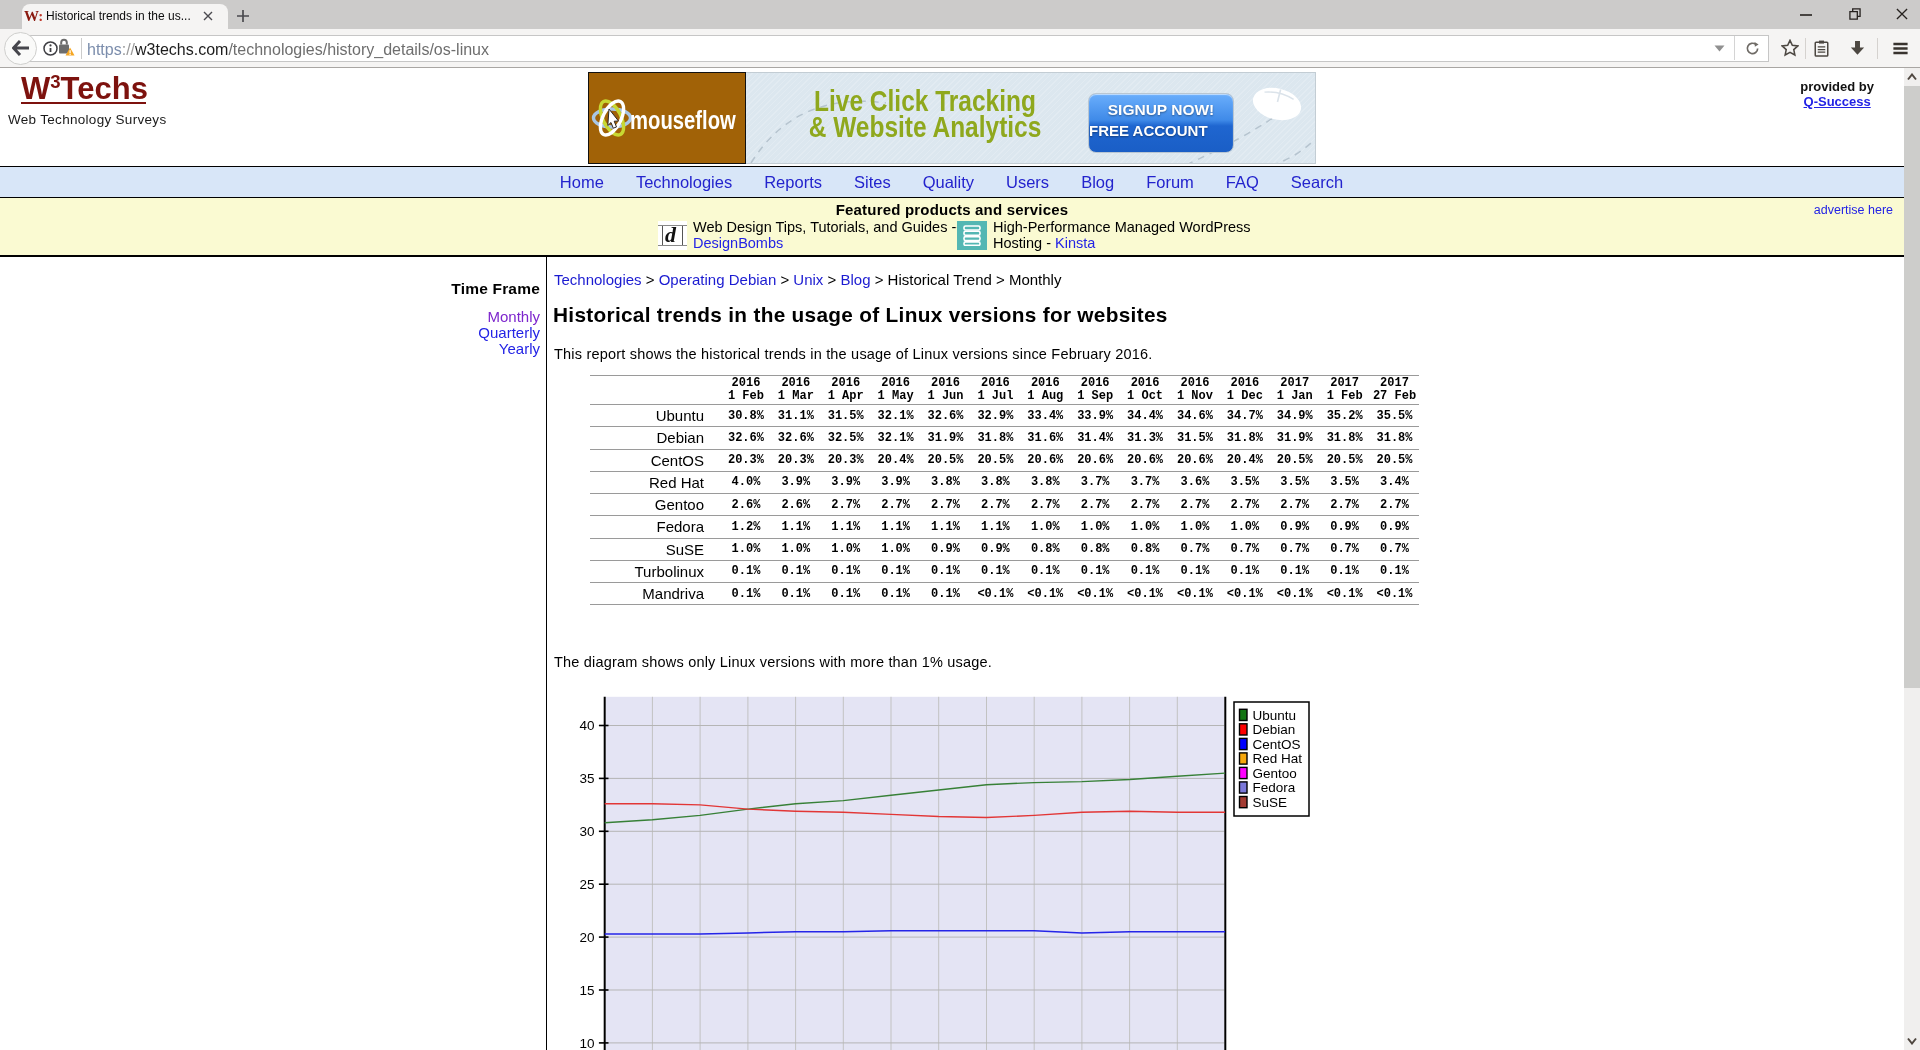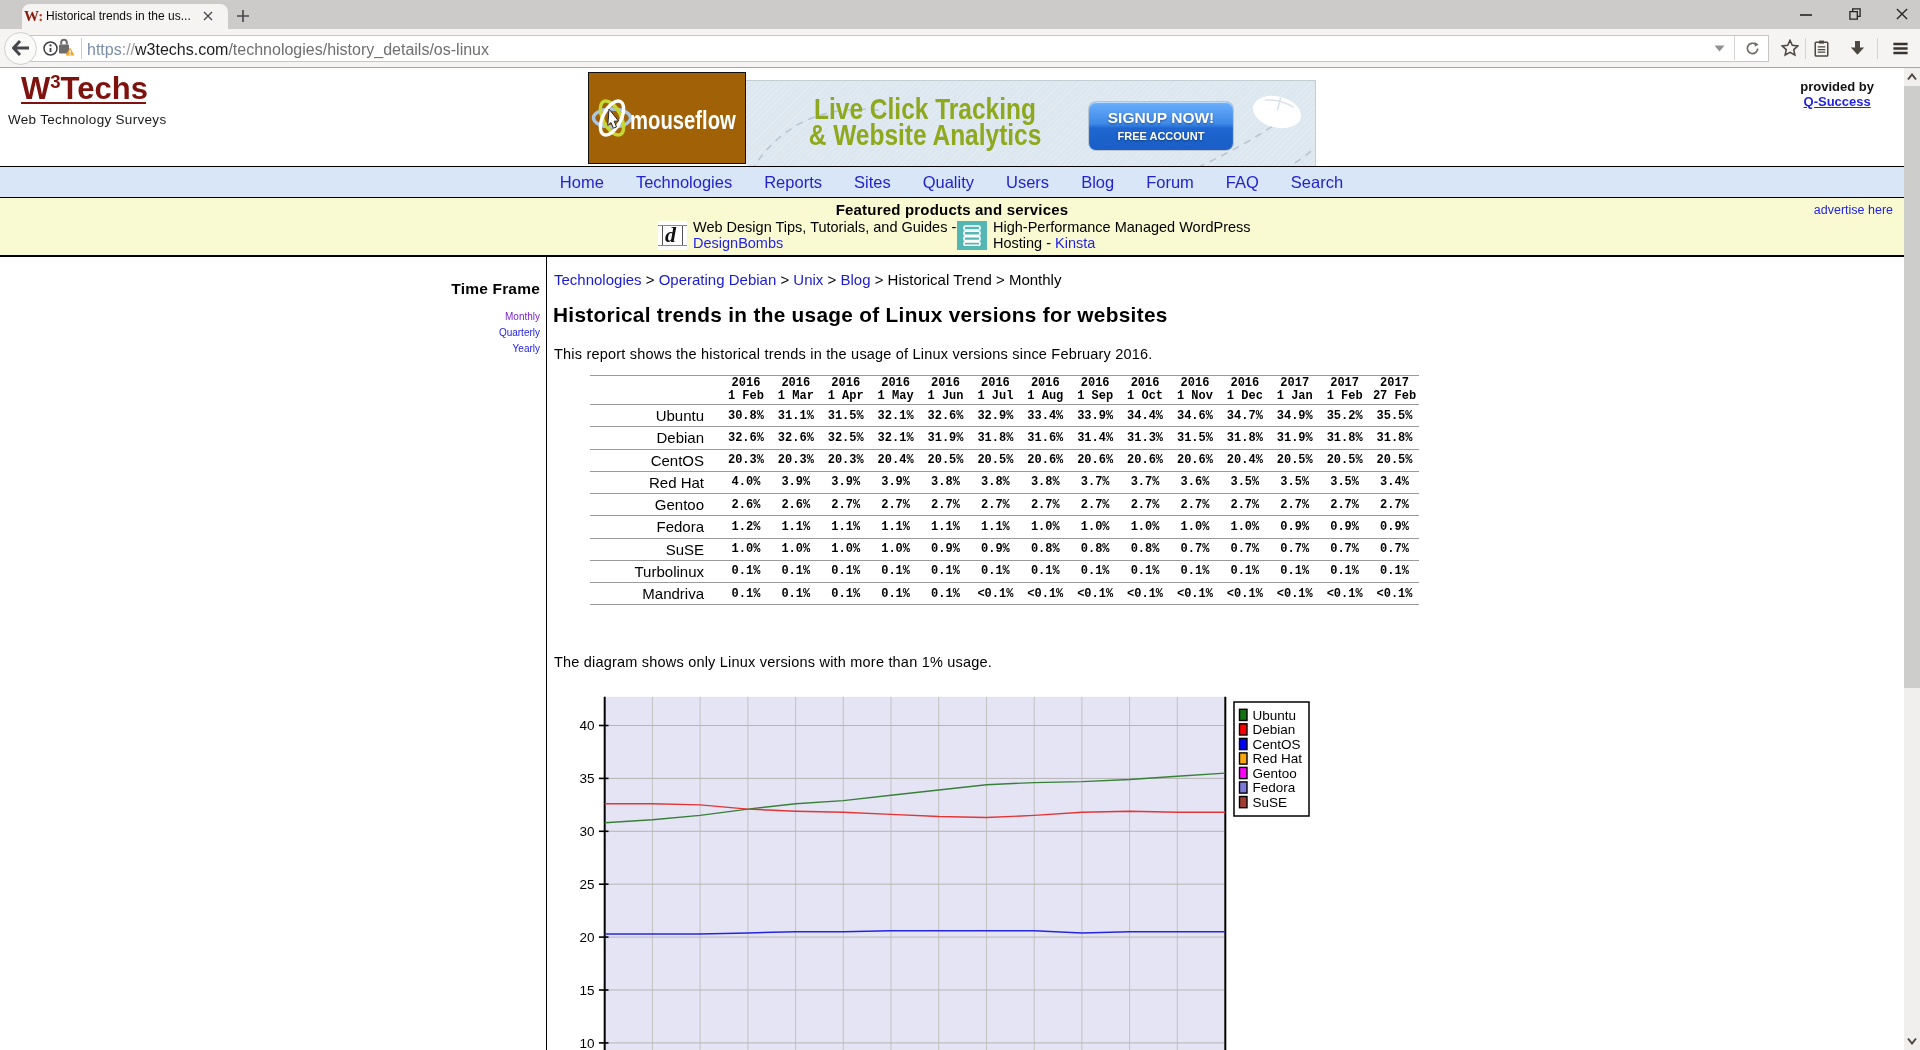--- a/index.html
+++ b/index.html
@@ -17,39 +17,39 @@
   border-bottom:1px solid #a9a6a3; }
 #urlfield { left:29px; top:34.5px; width:1740px; height:27.5px; background:#fff;
   border:1px solid #c6c6c6; }
 #urltext { left:87px; top:41px; font-size:16px; color:#6e6e6e; }
 
 
 #logo { left:21px; top:71px; font-size:31px; color:#7d120e; font-weight:700; letter-spacing:0px;}
 #logosub { left:8px; top:112px; font-size:13.5px; color:#1a1a1a; letter-spacing:0.3px; }
 #provby { right:46px; top:79px; font-size:13px; font-weight:700; color:#111; text-align:center;}
 #adbox { left:588px; top:72px; width:158px; height:92px; background:#a16207; border:1px solid #111;}
-#adbanner { left:746px; top:80px; width:570px; height:92px; background:#dce7ef repeating-linear-gradient(135deg, rgba(255,255,255,0.18) 0 1px, rgba(0,0,0,0) 1px 4px);
+#adbanner { left:746px; top:72px; width:570px; height:92px; background:#dce7ef repeating-linear-gradient(135deg, rgba(255,255,255,0.18) 0 1px, rgba(0,0,0,0) 1px 4px);
   border:1px solid #c3cdd4; border-left:none;}
 
 
 #nav { left:0; top:166px; padding-right:17px; width:1920px; height:32px; background:#d8e6f8;
   border-top:1px solid #000; border-bottom:1px solid #000;
   display:flex; justify-content:center; align-items:center; }
 #nav a { color:#2323cd; text-decoration:none; font-size:16.5px; margin:0 16px; }
 
 
 #ybar { left:0; top:198px; width:1920px; height:59px; background:#fafad2;
   border-bottom:2px solid #000; }
 #ytitle { left:0; top:2.5px; width:1904px; text-align:center; font-size:15px; letter-spacing:0.2px; font-weight:700; color:#000;}
 #adv { right:27px; top:5px; font-size:12.5px; color:#2323e5; }
 
 
 #sidebar { left:0; top:280px; width:540px; text-align:right; }
 #tf { font-size:15.5px; font-weight:700; color:#000; letter-spacing:0.2px;}
-#sblinks { margin-top:11px; font-size:10px; line-height:16.2px; }
+#sblinks { margin-top:11px; font-size:15px; line-height:16.2px; }
 #sblinks a { text-decoration:none; }
 #divider { left:546px; top:257px; width:1px; height:793px; background:#000; }
 
 
 #crumb { left:554px; top:271px; font-size:15px; color:#000; }
 #crumb a { color:#1b1bd1; text-decoration:none; }
 #h1 { left:553px; top:303px; font-size:20.8px; font-weight:700; color:#000; letter-spacing:0.3px;}
 #intro { left:554px; top:346px; font-size:14.5px; color:#000; letter-spacing:0.2px;}
 #dnote { left:554px; top:654px; font-size:14.5px; color:#000; letter-spacing:0.2px;}
 
@@ -163,23 +163,23 @@
     </svg>
     <div class="abs" style="left:41px; top:33px; font-size:25px; font-weight:700; color:#fff; transform:scaleX(0.81); transform-origin:left center;">mouseflow</div>
   </div>
   <div class="abs" id="adbanner">
     <svg class="abs" style="left:0; top:0;" width="568" height="90" viewBox="0 0 568 90">
       <path d="M5 90 Q50 18 140 30" fill="none" stroke="#b6c4cf" stroke-width="1.5" stroke-dasharray="7 6"></path>
       <path d="M440 92 Q520 55 548 28" fill="none" stroke="#b6c4cf" stroke-width="1.5" stroke-dasharray="7 6"></path>
       <path d="M448 91 Q520 110 565 70" fill="none" stroke="#b6c4cf" stroke-width="1.5" stroke-dasharray="7 6"></path>
     </svg>
     <div class="abs" style="left:9px; top:15px; width:340px; text-align:center; font-size:29.5px; line-height:25.5px; font-weight:700; color:#8fa81d; transform:scaleX(0.83); transform-origin:center; ">Live Click Tracking<br>&amp; Website Analytics</div>
-    <div class="abs" style="left:342px; top:20px; width:146px; height:50px; border-radius:8px; background:linear-gradient(#6aaefc,#3f8ae8 45%,#1f66d0 55%,#1a5ec6); border:1px solid #b9c6d2; box-shadow:inset 0 1px 1px rgba(255,255,255,.6);">
+    <div class="abs" style="left:342px; top:20px; width:146px; height:60px; border-radius:8px; background:linear-gradient(#6aaefc,#3f8ae8 45%,#1f66d0 55%,#1a5ec6); border:1px solid #b9c6d2; box-shadow:inset 0 1px 1px rgba(255,255,255,.6);">
       <div style="text-align:center; color:#fff; font-weight:700; font-size:15.5px; margin-top:7px; text-shadow:0 1px 2px rgba(0,0,0,.4);">SIGNUP NOW!</div>
-      <div style="text-align:center; color:#fff; font-weight:700; font-size:11px; margin-top:3px; text-shadow:0 1px 2px rgba(0,0,0,.4);">FREE ACCOUNT</div>
+      <div style="text-align:left; color:#fff; font-weight:700; font-size:15px; margin-top:3px; text-shadow:0 1px 2px rgba(0,0,0,.4);">FREE ACCOUNT</div>
     </div>
     <svg class="abs" style="left:504px; top:12px;" width="54" height="38" viewBox="0 0 54 38">
       <g transform="rotate(14 27 19)">
         <ellipse cx="27" cy="19" rx="24.5" ry="15.5" fill="#fff"></ellipse>
         <path d="M27 4 L27 17" stroke="#dbe3ea" stroke-width="1.6"></path>
         <path d="M12 10.5 Q27 5.5 42 10.5" fill="none" stroke="#dbe3ea" stroke-width="1.4"></path>
       </g>
     </svg>
   </div>
 

